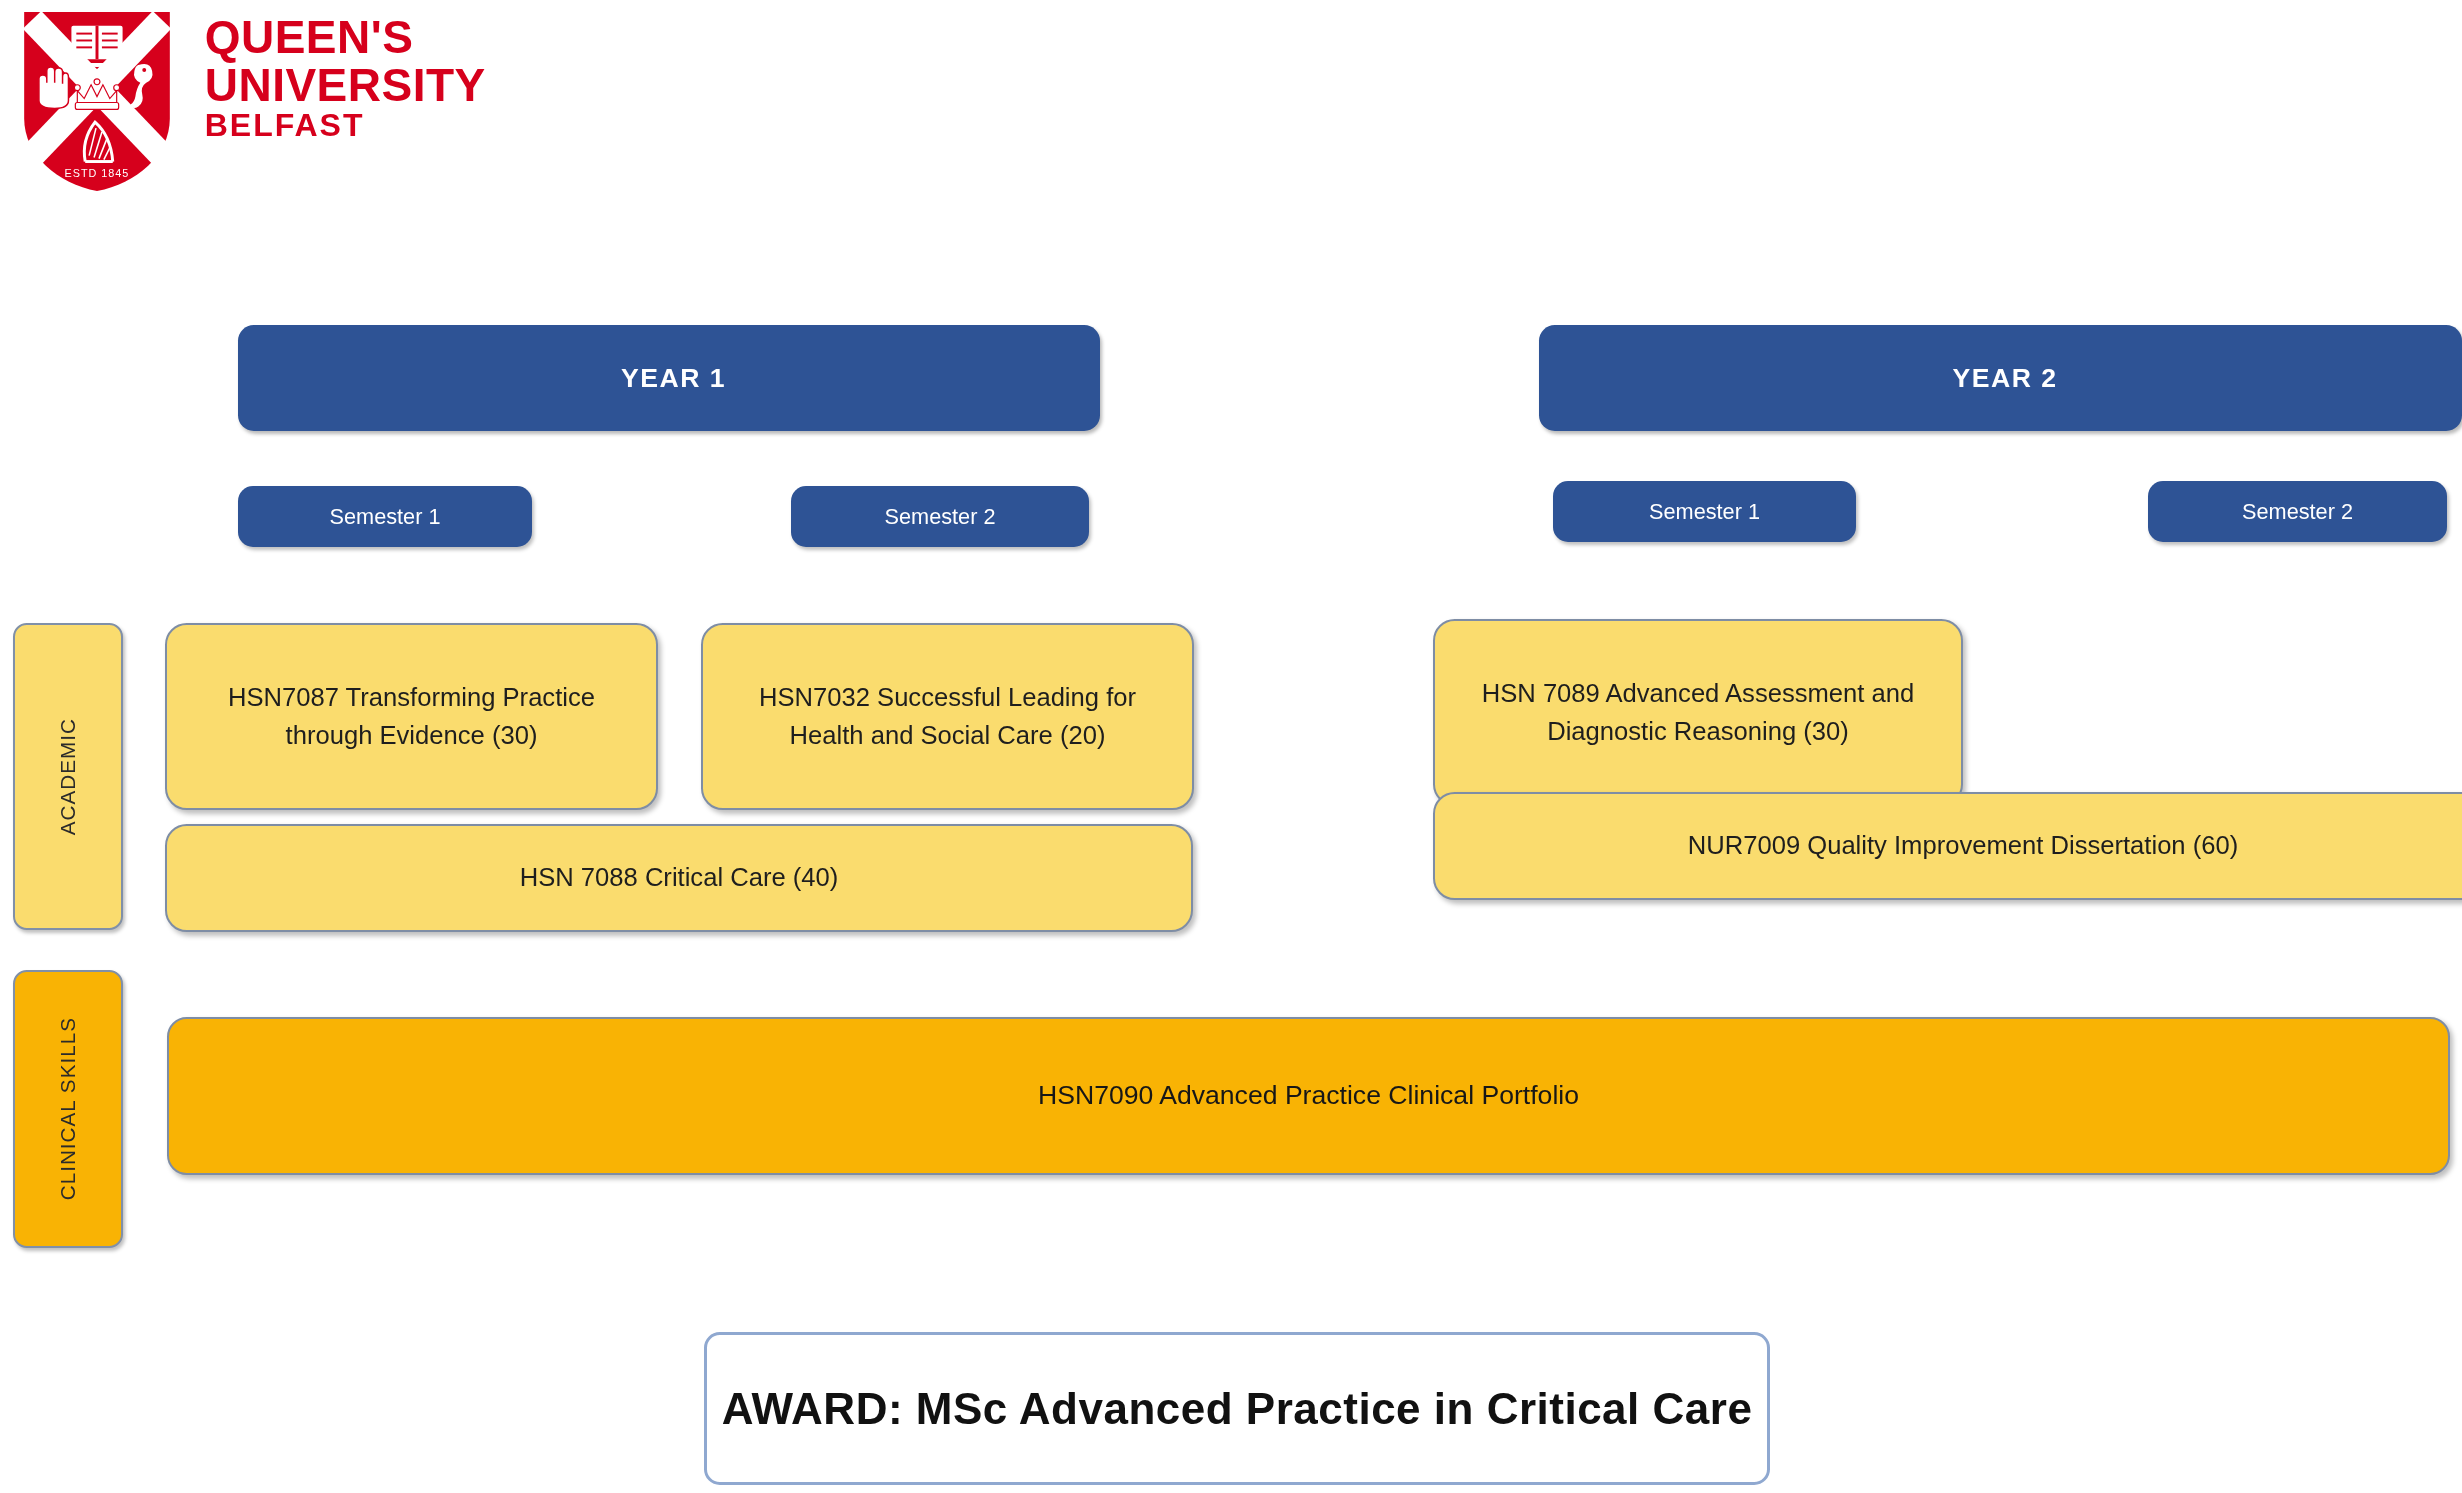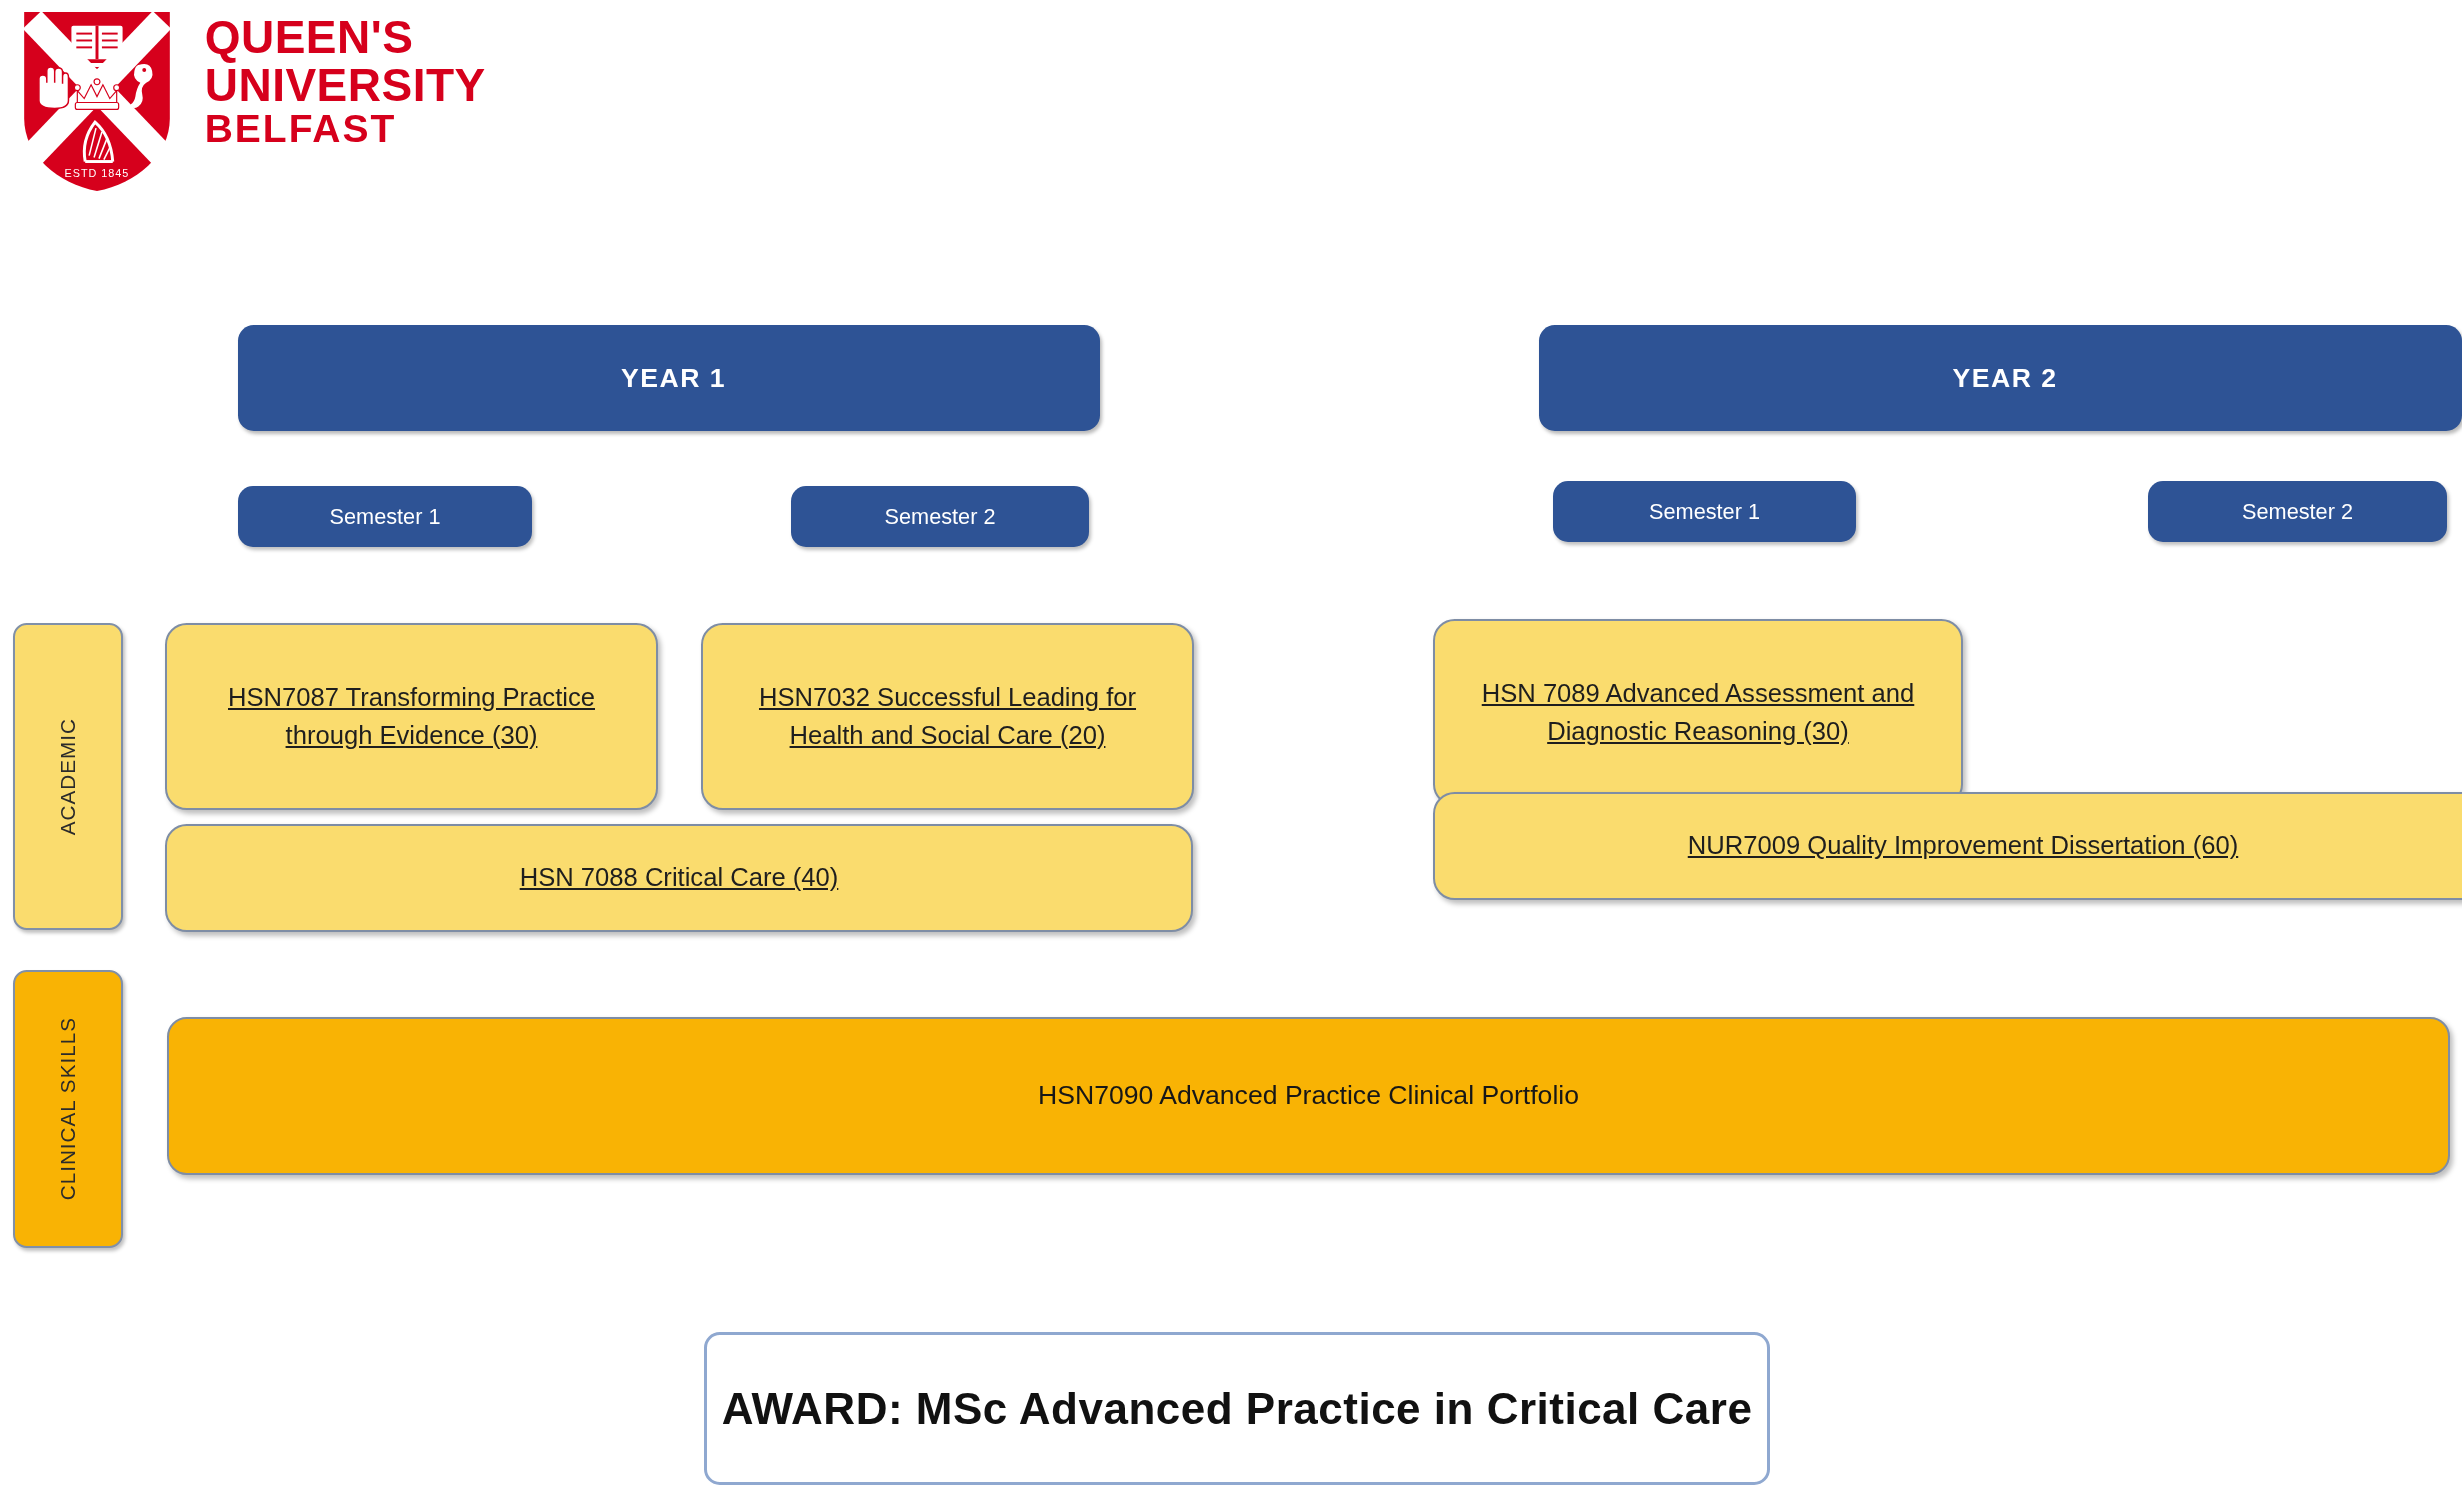--- a/index.html
+++ b/index.html
@@ -35,21 +35,21 @@
     left: 187px;
     top: 5.9px;
     color: #D6001C;
     font-family: "Liberation Sans", sans-serif;
     font-weight: bold;
     letter-spacing: 0.5px;
     line-height: 1.04;
   }
   .logo-line1 { font-size: 46px; }
   .logo-line2 { font-size: 46px; }
-  .logo-line3 { font-size: 39px; letter-spacing: 2px; }
+  .logo-line3 { font-size: 32px; letter-spacing: 2px; }
 
   
   .year-bar {
     position: absolute;
     background: #2E5395;
     border-radius: 15.8px;
     color: #ffffff;
     font-weight: bold;
     font-size: 26.6px;
     letter-spacing: 1.5px;
@@ -115,21 +115,20 @@
     box-shadow: 3px 3.9px 4.9px rgba(0,0,0,0.25);
     display: flex;
     align-items: center;
     justify-content: center;
     text-align: center;
     color: #1e1e1e;
     font-size: 25.6px;
     line-height: 1.45;
     padding: 5.9px 17.7px;
     box-sizing: border-box;
-    text-decoration: underline;
   }
   #mod-hsn7087 { left: 165px; top: 623px; width: 493px; height: 187px; }
   #mod-hsn7032 { left: 701px; top: 623px; width: 493px; height: 187px; }
   #mod-hsn7089 { left: 1433px; top: 619px; width: 530px; height: 187px; }
   #mod-hsn7088 { left: 165px; top: 824px; width: 1028px; height: 108px; }
   #mod-nur7009 { left: 1433px; top: 792px; width: 1060px; height: 108px; }
 
   
   #portfolio-band {
     position: absolute;

